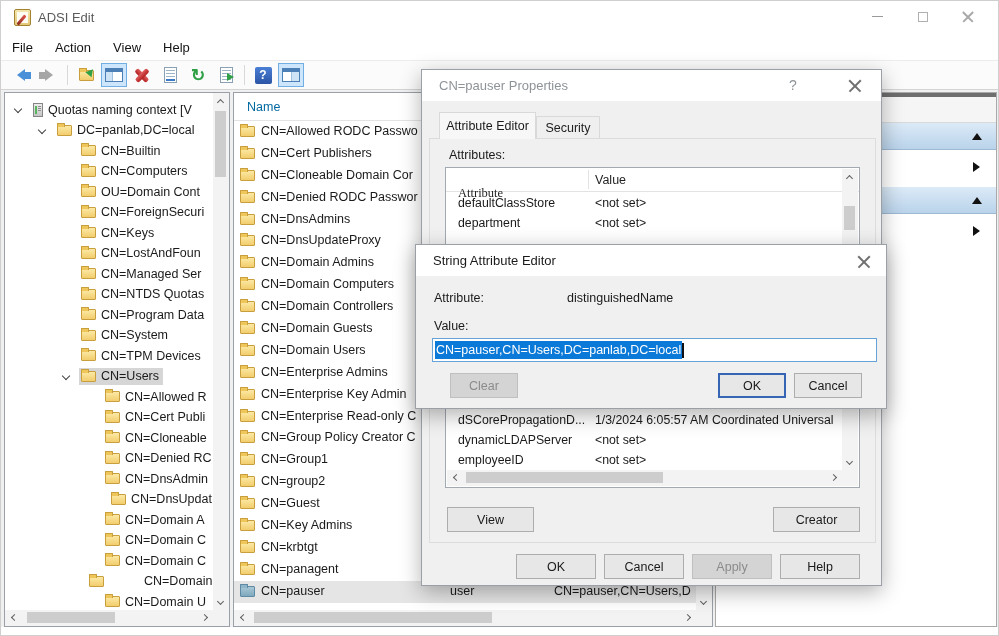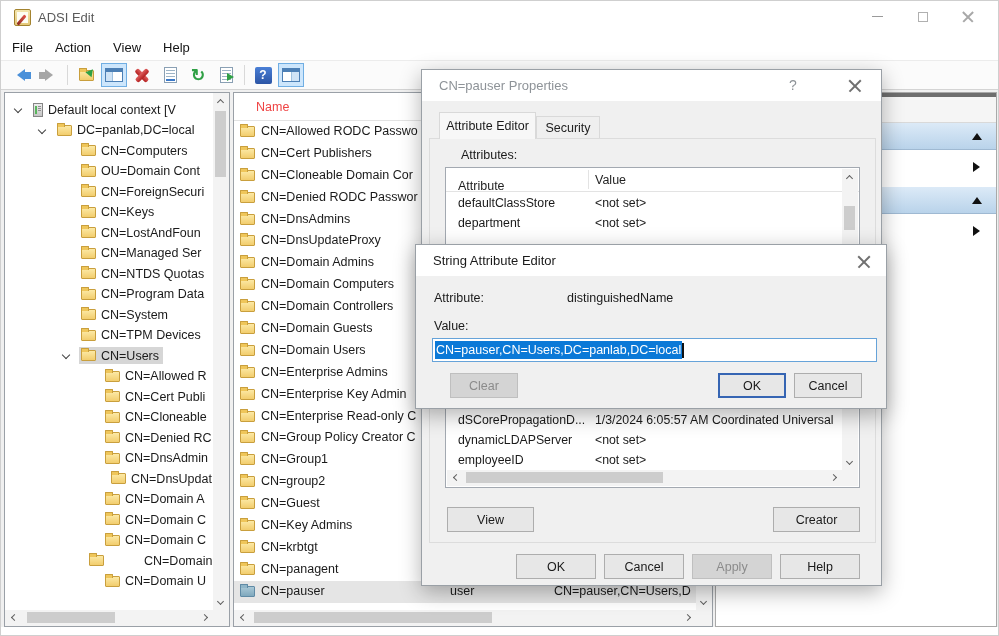--- a/index.html
+++ b/index.html
@@ -80,21 +80,21 @@
   .sel-wrap { position:absolute; top:2px; height:17px; display:flex; align-items:center; gap:5px; padding:0 4px 0 2px; }
   .sel-wrap.selected { background:#d6d6d6; }
   .tree-label { font-size:12.5px; white-space:nowrap; }
   .ico-server { position:relative; width:10px; height:14px; background:linear-gradient(#ececec,#c4c4c4);
                 border:1px solid #858585; flex:none; }
   .ico-server::before { content:""; position:absolute; left:1px; top:2px; width:2px; height:8px; background:#58b65c; }
   .ico-server::after { content:""; position:absolute; right:1px; top:2px; width:3px; height:1px;
                 box-shadow:0 2px 0 #8f8f8f, 0 4px 0 #8f8f8f; background:#8f8f8f; }
 
   .list-header { position:absolute; left:0; top:0; right:16px; height:28px; border-bottom:1px solid #e3e3e3; background:#fff; }
-  .list-header span { position:absolute; left:22px; top:7px; color:#ef4444; }
+  .list-header span { position:absolute; left:13px; top:7px; color:#0369a1; }
   .list-rows { position:absolute; left:0; top:28px; right:16px; bottom:16px; overflow:hidden; }
   .list-row { position:relative; height:21.9px; }
   .list-row .ico-folder { position:absolute; left:6px; top:5px; }
   .list-label { position:absolute; left:27px; top:3px; white-space:nowrap; }
   .list-row.selected { background:#e5e5e5; }
   .cell-class { position:absolute; left:216px; top:3px; }
   .cell-dn { position:absolute; left:320px; top:3px; right:2px; overflow:hidden; white-space:nowrap; }
 
   
   .sb-v { position:absolute; top:0; right:0; width:16px; background:#f3f3f3; }
@@ -128,25 +128,25 @@
   .dlg-title.dim { color:#8e9398; }
   .dlg-help { position:absolute; right:78px; top:7px; color:#8e9398; font-size:14px; width:20px; text-align:center; }
   .dlg-x { position:absolute; top:9px; width:16px; height:14px; }
   .dlg-x::before,.dlg-x::after { content:""; position:absolute; left:0; top:6px; width:16px; height:1.6px; background:#707070; }
   .dlg-x::before { transform:rotate(45deg); } .dlg-x::after { transform:rotate(-45deg); }
 
   .tab { position:absolute; border:1px solid #d9d9d9; border-bottom:none; text-align:center; font-size:12.5px; }
   .tab.active { left:17px; top:42px; width:97px; height:27px; background:#f7f7f7; z-index:2; padding-top:6px; }
   .tab.inactive { left:114px; top:46px; width:64px; height:23px; background:#efefef; padding-top:4px; color:#222; }
   .tab-frame { position:absolute; left:7px; top:68px; width:447px; height:405px; border:1px solid #dcdcdc; background:#f0f0f0; }
-  .attrs-label { position:absolute; left:39px; top:78px;text-align:right; }
+  .attrs-label { position:absolute; left:27px; top:78px;text-align:right; }
 
   .attr-table { position:absolute; left:23px; top:97px; width:415px; height:321px; background:#fff; border:1px solid #a3a9b1; }
   .tbl-header { position:absolute; left:0; top:0; width:100%; height:24px; background:#fff; border-bottom:1px solid #e3e3e3; }
-  .tbl-header .h1 { position:absolute; left:12px; top:11px; color:#1f1f1f; }
+  .tbl-header .h1 { position:absolute; left:12px; top:18px; color:#1f1f1f;font-family:Liberation Serif, serif; }
   .tbl-header .h2 { position:absolute; left:149px; top:5px; color:#1f1f1f; }
   .tbl-header .colsep { position:absolute; left:142px; top:2px; width:1px; height:19px; background:#e3e3e3; }
   .tbl-rows-top { position:absolute; left:0; top:26px; right:17px; }
   .tbl-rows-bottom { position:absolute; left:0; top:243px; right:17px; }
   .tbl-row { position:relative; height:20px; font-size:12.3px; }
   .tbl-row .c1 { position:absolute; left:12px; top:2px; width:128px; overflow:hidden; white-space:nowrap; }
   .tbl-row .c2 { position:absolute; left:149px; top:2px; right:2px; overflow:hidden; white-space:nowrap; }
 
   .btn { position:absolute; height:25px; background:#e7e7e7; border:1px solid #adadad; font-size:12.5px;
          display:flex; align-items:center; justify-content:center; color:#1a1a1a; }
@@ -249,28 +249,34 @@
         <span class="tri-right"></span>
       </div>
   </div>
 
   <div class="pane" id="tree-pane">
     <div class="tree-rows" id="tree-rows">
         <div class="tree-row">
           <span class="ch ch-down tree-chev" style="left: 10px;"></span>
           <span class="sel-wrap" style="left: 26px;">
             <span class="ico-server"></span>
-            <span class="tree-label">Default local context [V</span>
+            <span class="tree-label">Quotas naming context [V</span>
           </span>
         </div>
         <div class="tree-row">
           <span class="ch ch-down tree-chev" style="left: 34px;"></span>
           <span class="sel-wrap" style="left: 50px;">
             <span class="ico-folder"></span>
             <span class="tree-label">DC=panlab,DC=local</span>
+          </span>
+        </div>
+        <div class="tree-row">
+          <span class="sel-wrap" style="left: 74px;">
+            <span class="ico-folder"></span>
+            <span class="tree-label">CN=Builtin</span>
           </span>
         </div>
         <div class="tree-row">
           <span class="sel-wrap" style="left: 74px;">
             <span class="ico-folder"></span>
             <span class="tree-label">CN=Computers</span>
           </span>
         </div>
         <div class="tree-row">
           <span class="sel-wrap" style="left: 74px; align-items: center;">

